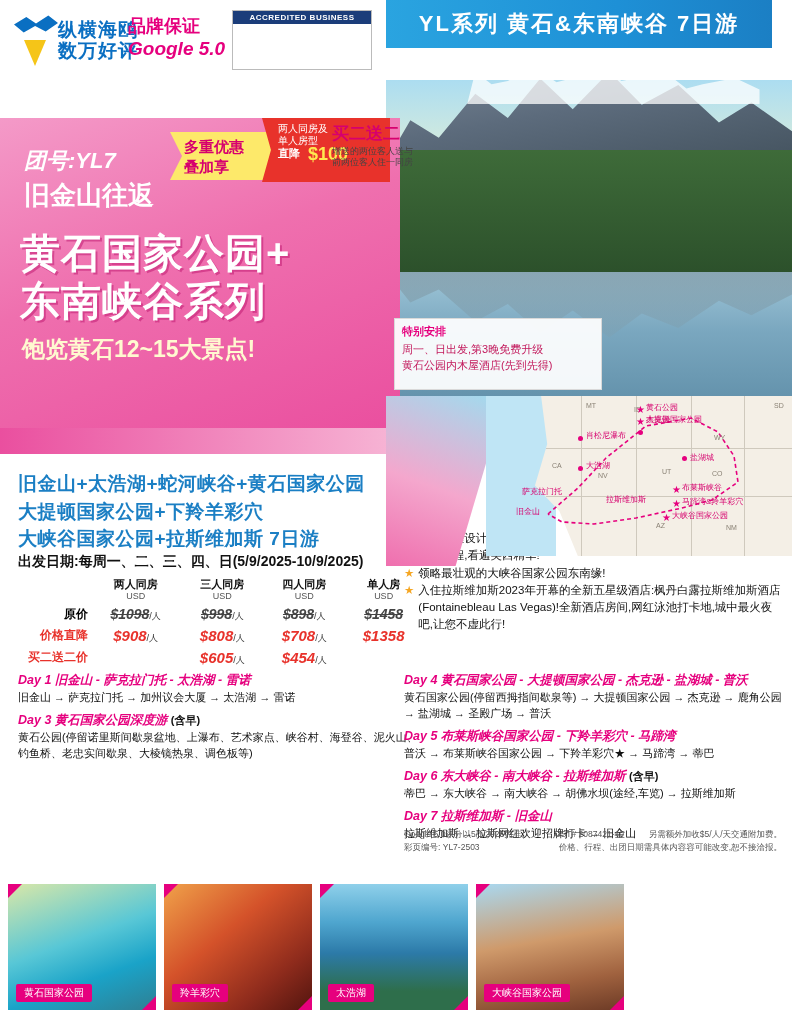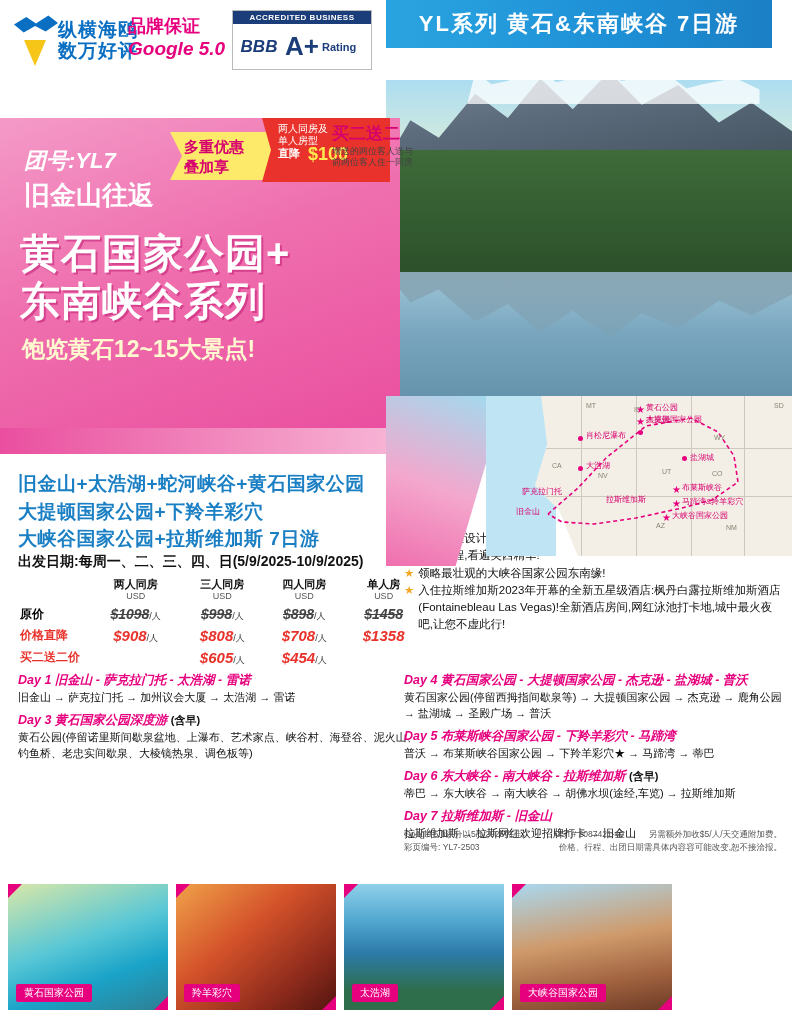--- a/index.html
+++ b/index.html
@@ -179,21 +179,21 @@
     font-size: 19px; font-weight: bold; color: #1b7fc4; line-height: 1.45; letter-spacing: .5px;
   }
   .depart {
     position: absolute; left: 18px; top: 553px; font-size: 14px; font-weight: bold; color: #111;
   }
 
   
   .ptable { position: absolute; left: 18px; top: 576px; width: 404px; font-size: 12px; }
   .ptable table { border-collapse: collapse; width: 100%; }
   .ptable td, .ptable th { padding: 2px 2px; text-align: center; }
-  .ptable .rowlabel { text-align: left; white-space: nowrap; font-weight: bold; width: 72px; }
+  .ptable .rowlabel { text-align: right; white-space: nowrap; font-weight: bold; width: 72px; }
   .ptable .hdr { font-size: 11px; font-weight: bold; color: #111; line-height: 1.2; }
   .ptable .hdr .usd { font-size: 9px; font-weight: normal; color: #555; }
   .ptable .old { color: #444; text-decoration: line-through; font-style: italic; font-weight: bold; font-size: 14px; }
   .ptable .new { color: #e8322b; font-weight: bold; font-style: italic; font-size: 15px; }
   .ptable .per { font-size: 9px; color: #333; font-style: normal; font-weight: normal; }
   .ptable .lbl-red { color: #e8322b; }
 
   
   .itin-left { position: absolute; left: 18px; top: 666px; width: 400px; }
   .itin-right { position: absolute; left: 404px; top: 666px; width: 378px; }
@@ -206,21 +206,21 @@
   .bullets .b { font-size: 11.5px; color: #111; line-height: 1.5; display: flex; gap: 4px; }
   .bullets .b .st { color: #f5a623; }
 
   
   .foot-left { position: absolute; left: 18px; top: 838px; width: 390px; font-size: 9px; color: #333; line-height: 1.4; }
   .foot-left .star-note { font-weight: bold; color: #111; margin-bottom: 2px; font-size: 10px; }
   .foot-right { position: absolute; left: 404px; top: 828px; width: 378px; font-size: 8.5px; color: #555; line-height: 1.5; }
   .foot-right .line1 { display: flex; justify-content: space-between; }
 
   
-  .photos { position: absolute; left: 8px; top: 884px; width: 664px; height: 132px; display: flex; gap: 8px; }
+  .photos { position: absolute; left: 8px; top: 884px; width: 616px; height: 132px; display: flex; gap: 8px; }
   .photo { position: relative; width: 188px; height: 126px; overflow: hidden; }
   .photo .cap {
     position: absolute; left: 8px; bottom: 8px; background: #e6007e; color: #fff;
     font-size: 10px; padding: 2px 8px; border-radius: 2px;
   }
   .p1 { background: linear-gradient(160deg, #d9e7a8 0%, #58c7d6 45%, #1aa3c8 70%, #2f7f93 100%); }
   .p2 { background: linear-gradient(140deg, #f0a24a 0%, #d4522a 40%, #8e2b1c 75%, #53150f 100%); }
   .p3 { background: linear-gradient(180deg, #8fd0ea 0%, #4fa6cf 30%, #2c7aa8 55%, #2e6e4b 85%); }
   .p4 { background: linear-gradient(170deg, #a9d8f0 0%, #cf9a6b 45%, #a0623f 75%, #6d3b26 100%); }
 
@@ -261,27 +261,20 @@
         <div class="l2">数万好评</div>
       </div>
     </div>
     <div class="logo-slogan">
       <div class="s1">品牌保证</div>
       <div class="s2">Google 5.0</div>
     </div>
 
     <div class="bbb">
       <div class="bbb-top">ACCREDITED BUSINESS</div>
-      <div class="bbb-body">
-        <div class="bbb-logo">BBB</div>
-        <div class="bbb-rate">
-          <span class="bbb-a">A+</span>
-          <span class="bbb-word">Rating</span>
-        </div>
-      </div>
     </div>
 
     <div class="title-banner">YL系列 黄石&amp;东南峡谷 7日游</div>
   </div>
 
   <div class="leftpanel">
     <div class="grp">团号:YL7</div>
     <div class="sf">旧金山往返</div>
     <div class="big1">黄石国家公园+</div>
     <div class="big2">东南峡谷系列</div>
@@ -299,20 +292,25 @@
 单人房型</div>
     <div class="r2">直降</div>
     <div class="r3">$100</div>
   </div>
   <div class="promo-yellow">
     <div class="by">买二送二</div>
     <div class="note" style="white-space:pre-line">增送的两位客人送与
 前两位客人住一同房</div>
   </div>
 
+  <div class="special">
+    <div class="sp-title">特别安排</div>
+    <div class="sp-l">周一、日出发,第3晚免费升级</div>
+    <div class="sp-l">黄石公园内木屋酒店(先到先得)</div>
+  </div>
 
   <div class="wedge"></div>
   <div class="mapbox">
     <div class="water"></div>
     <div class="land"></div>
 
     <div class="grid-line" style="left:95px; top:0; width:1px; height:160px;"></div>
     <div class="grid-line" style="left:150px; top:0; width:1px; height:160px;"></div>
     <div class="grid-line" style="left:205px; top:0; width:1px; height:160px;"></div>
     <div class="grid-line" style="left:258px; top:0; width:1px; height:160px;"></div>

